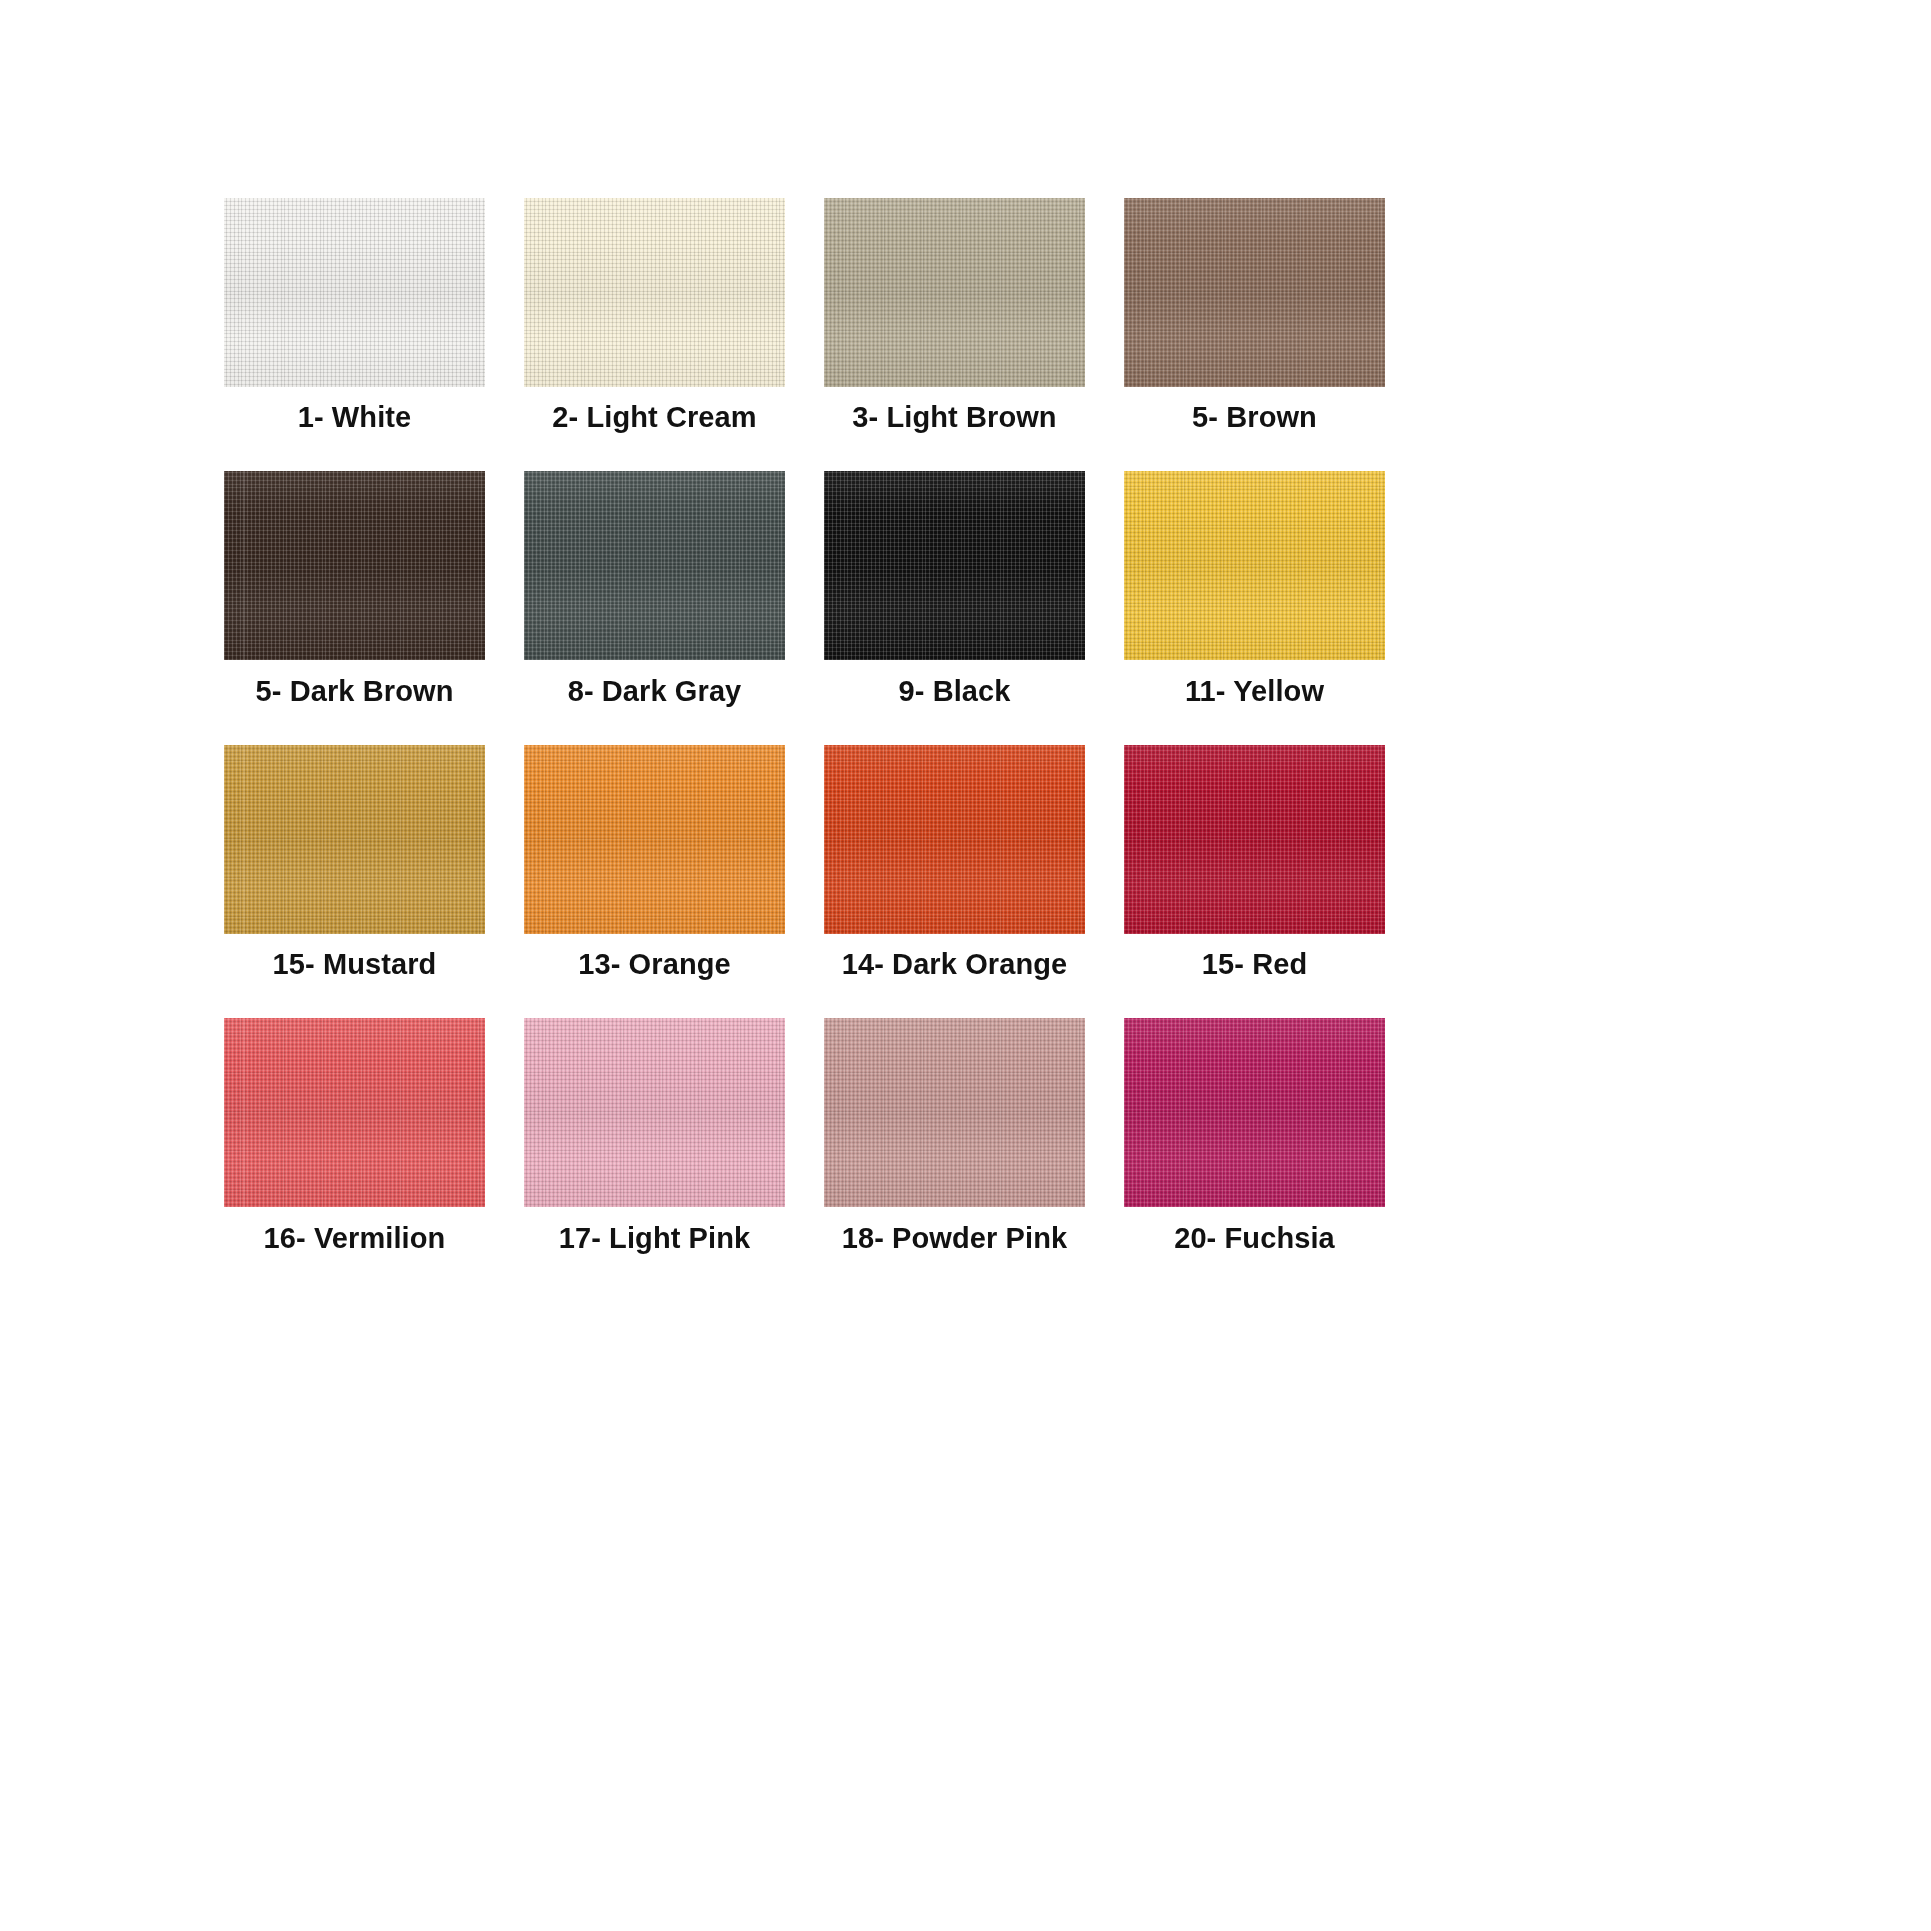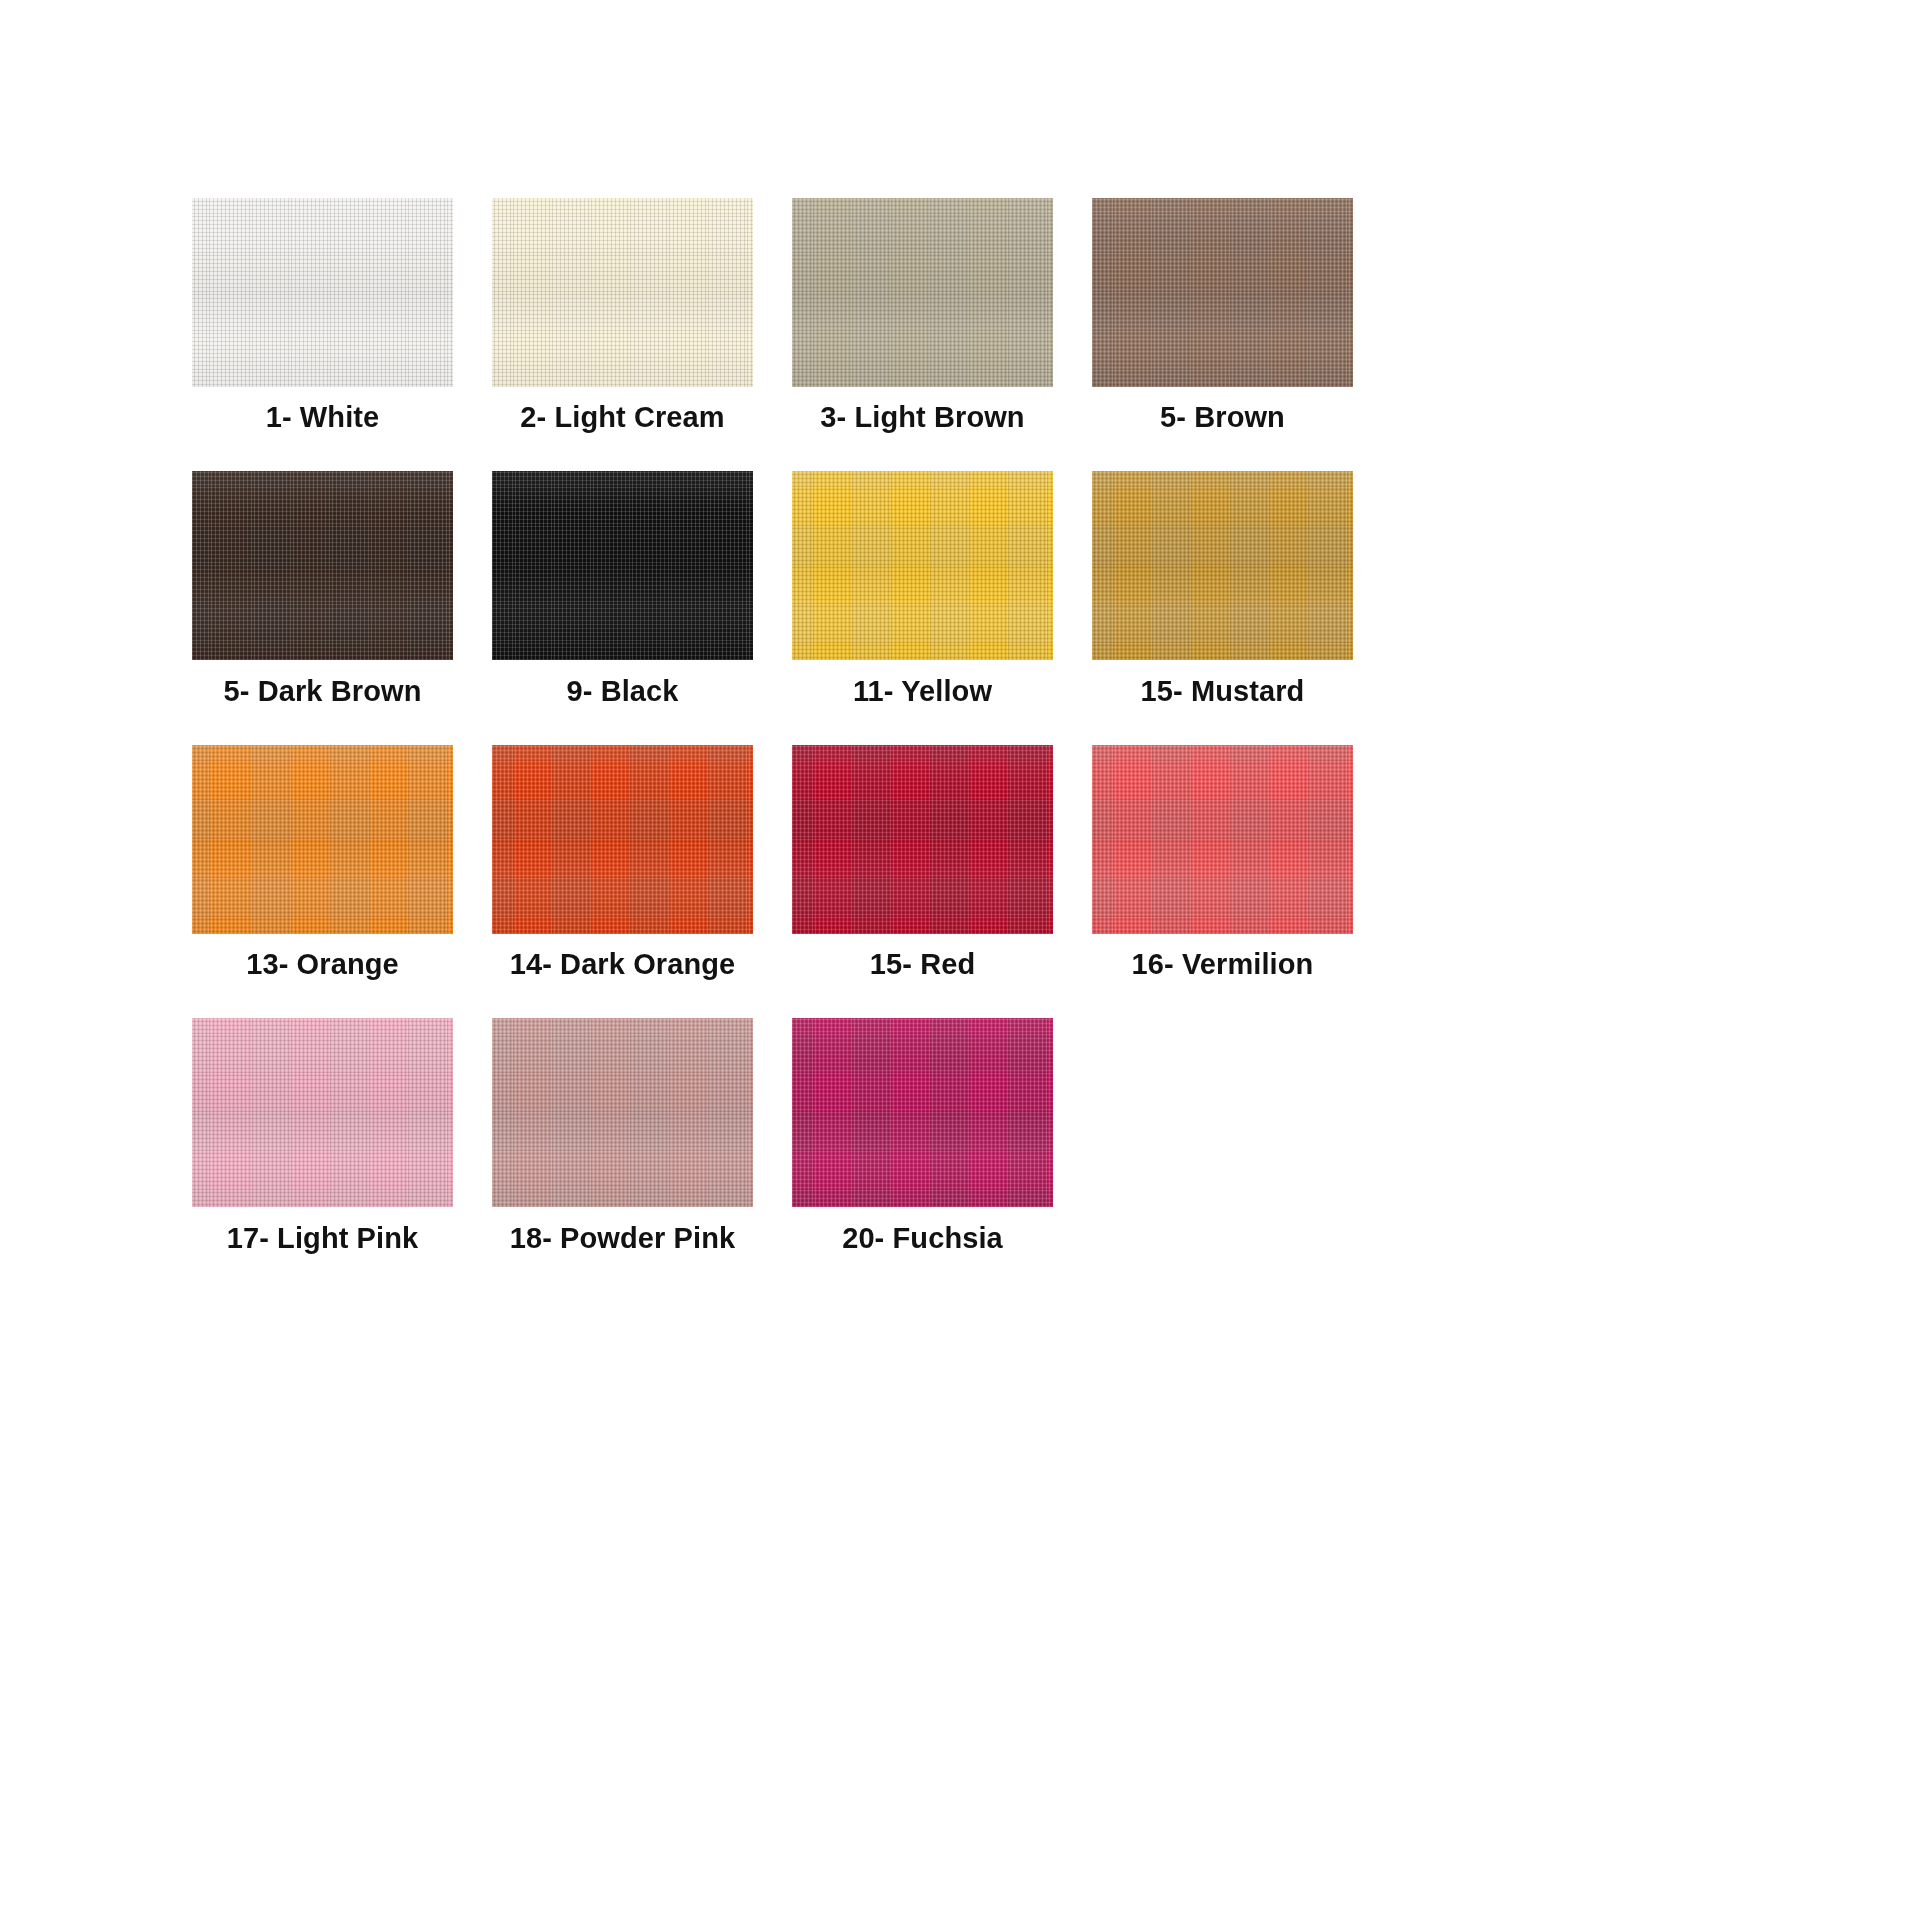--- a/index.html
+++ b/index.html
@@ -17,21 +17,21 @@
   .page {
     position: relative;
     width: 1931px;
     height: 1931px;
     background: #ffffff;
     overflow: hidden;
   }
 
   .swatch-grid {
     position: absolute;
-    left: 192px;
+    left: 224px;
     top: 198px;
     width: 1535px;
     display: grid;
     grid-template-columns: repeat(4, 261px);
     grid-column-gap: 164px;
     grid-row-gap: 58px;
     gap: 39px;
   }
 
   .swatch-cell {
@@ -139,20 +139,27 @@
         <div class="swatch-label">5- Brown</div>
       </div>
       <div class="swatch-cell">
         <div class="swatch-chip" style="background-color: rgb(58, 42, 34);">
           <div class="weave"></div>
           <div class="sheen"></div>
         </div>
         <div class="swatch-label">5- Dark Brown</div>
       </div>
       <div class="swatch-cell">
+        <div class="swatch-chip" style="background-color: rgb(69, 79, 78);">
+          <div class="weave"></div>
+          <div class="sheen"></div>
+        </div>
+        <div class="swatch-label">8- Dark Gray</div>
+      </div>
+      <div class="swatch-cell">
         <div class="swatch-chip" style="background-color: rgb(17, 17, 17);">
           <div class="weave"></div>
           <div class="sheen"></div>
         </div>
         <div class="swatch-label">9- Black</div>
       </div>
       <div class="swatch-cell">
         <div class="swatch-chip" style="background-color: rgb(242, 196, 56);">
           <div class="weave"></div>
           <div class="sheen"></div>

